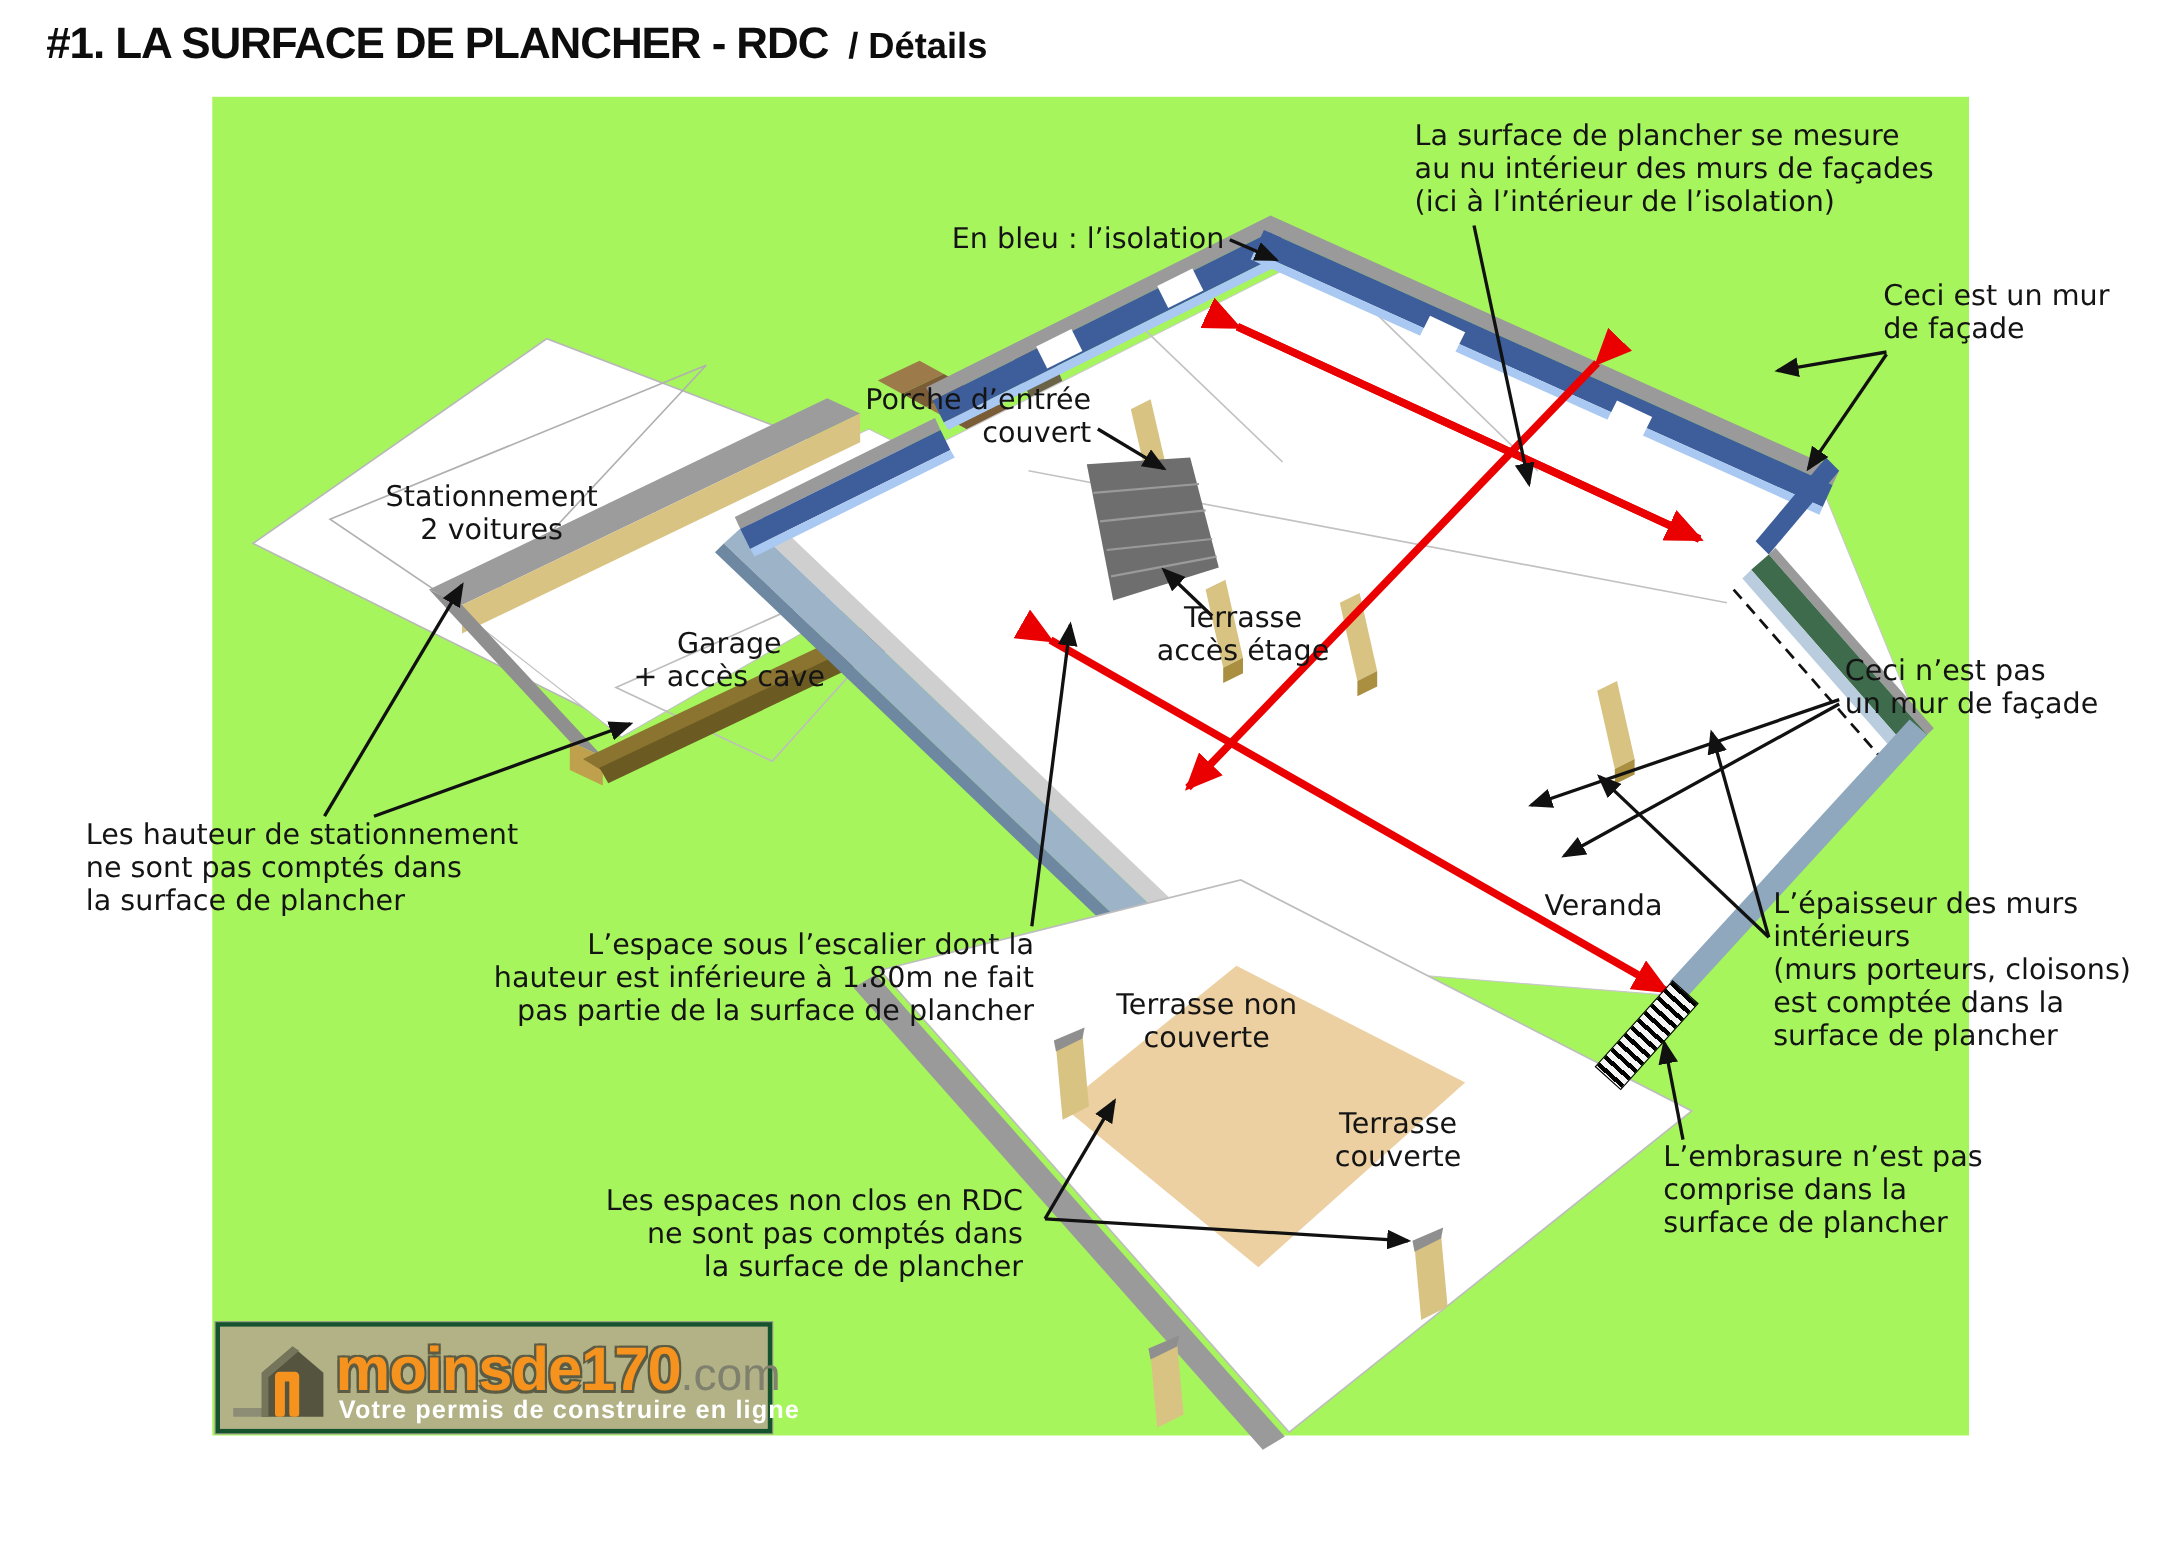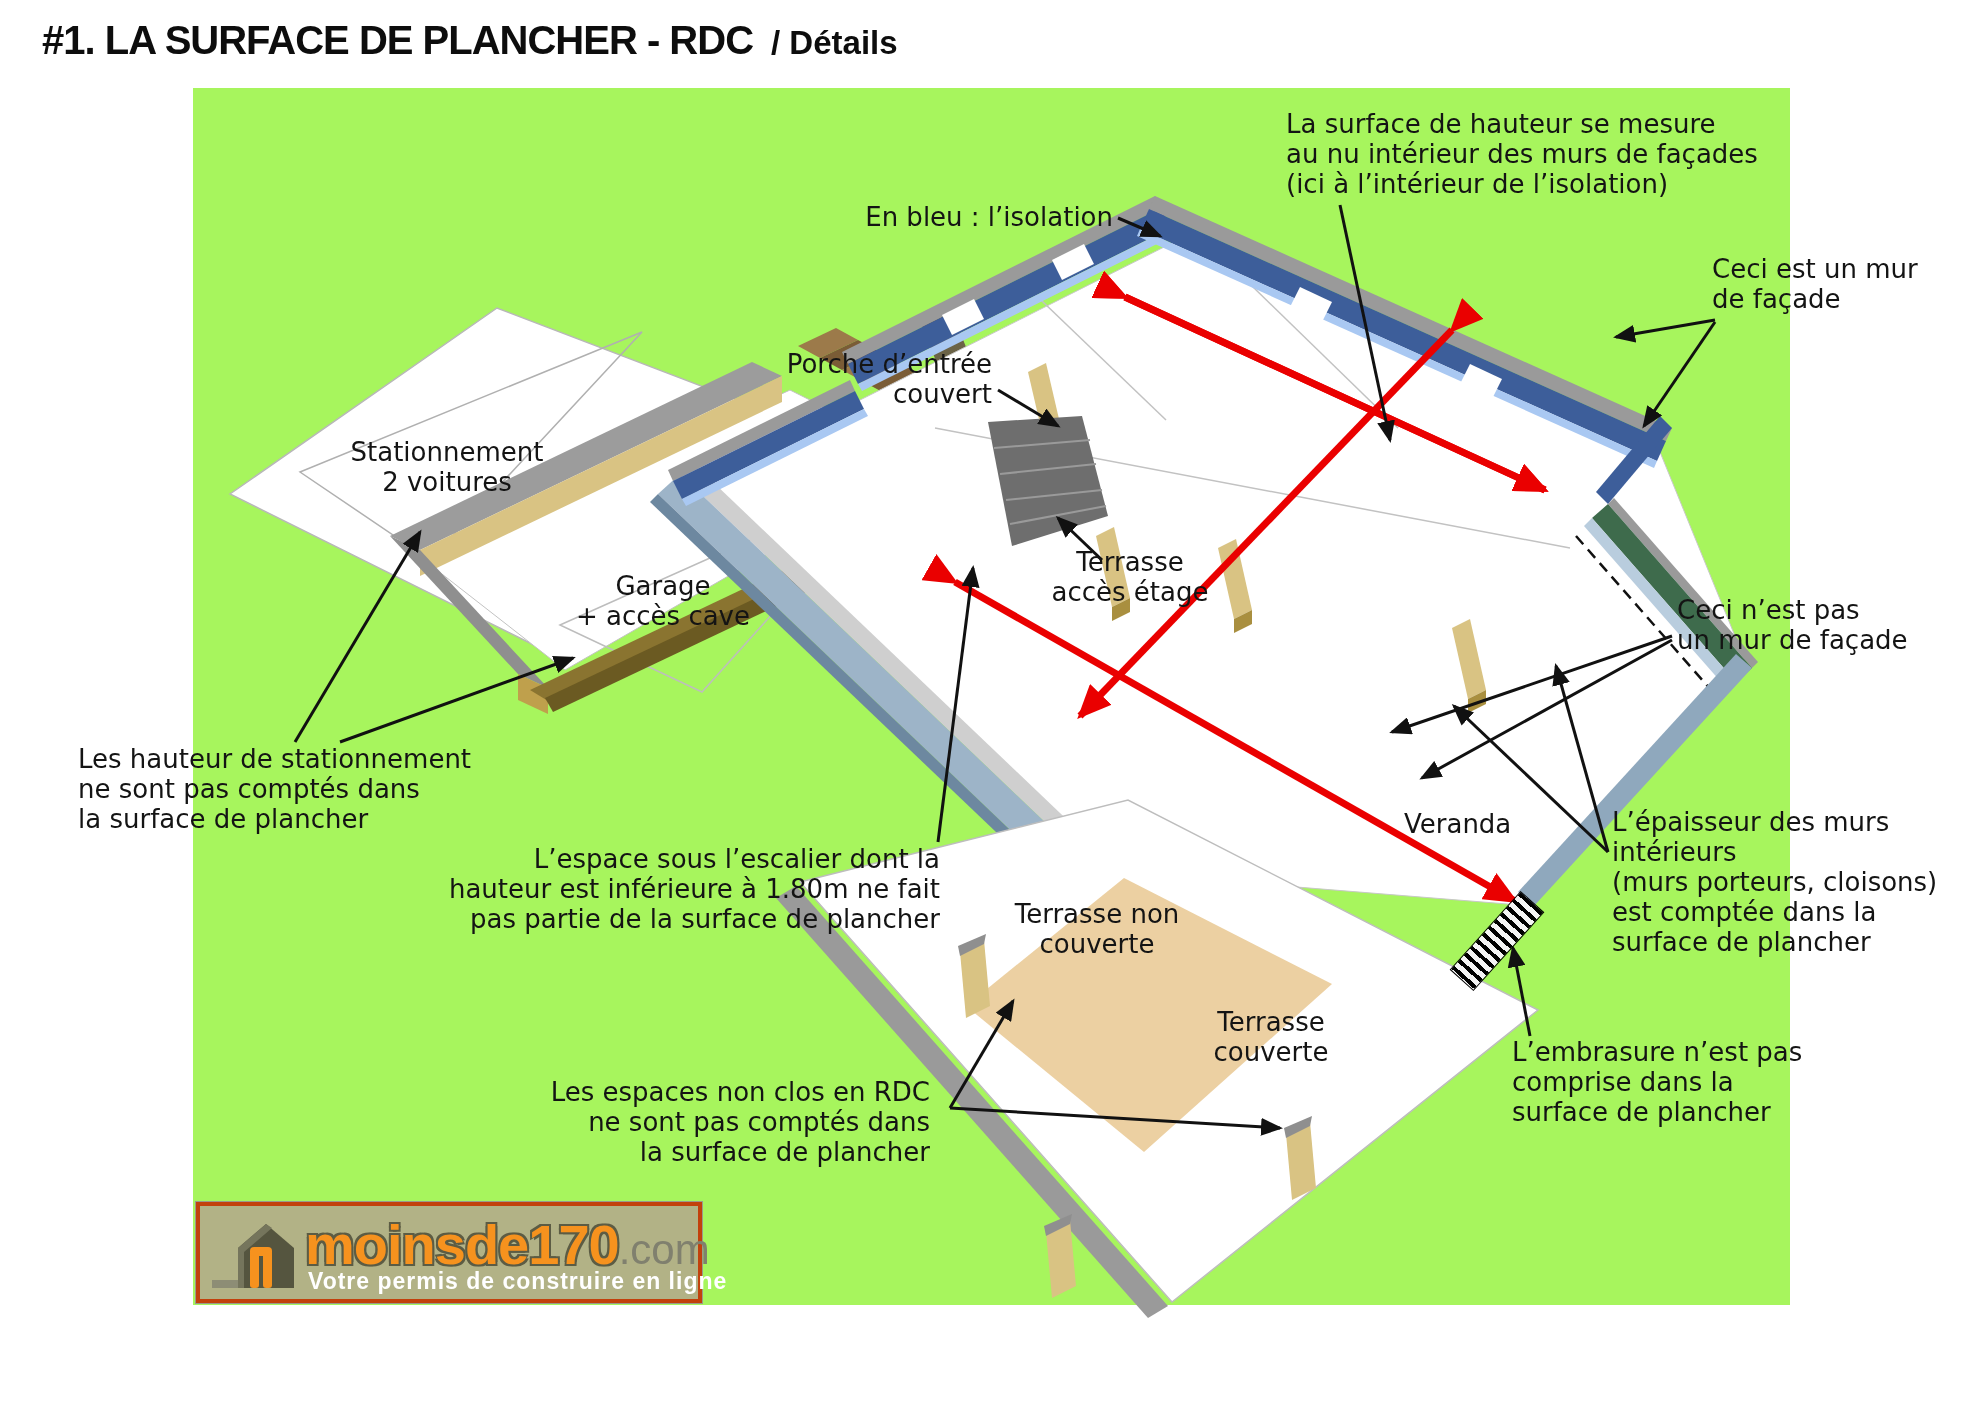--- a/index.html
+++ b/index.html
@@ -12,21 +12,21 @@
   .canvas{position:absolute;left:193px;top:88px;width:1597px;height:1217px;background:#a7f55d;}
   svg.plan{position:absolute;left:0;top:0;width:1984px;height:1417px;}
   .ann{position:absolute;font-size:26px;line-height:1.15;color:#141414;}
   .ann span{display:block;}
   .al-r{text-align:right;} .al-c{text-align:center;}
   .hatch{position:absolute;left:1481px;top:888px;width:30px;height:104px;
          transform:rotate(42deg);
          background:repeating-linear-gradient(180deg,#000 0 4px,#f4f4f4 4px 9px);
          border:1px solid #000;}
   .logo{position:absolute;left:196px;top:1202px;width:506px;height:101px;
-        background:#b2b286;border:4px solid #c2410c;box-sizing:border-box;
+        background:#b2b286;border:4px solid #14532d;box-sizing:border-box;
         box-shadow:0 0 0 1px #9a9a8a;}
   .logo-brand{position:absolute;left:105px;top:6px;white-space:nowrap;
               font-family:"Liberation Sans",sans-serif;}
   .logo-brand .brand{font-size:56px;font-weight:900;color:#f6921e;letter-spacing:-1px;
         text-shadow:-2px -2px 0 #5c5c44,2px -2px 0 #5c5c44,-2px 2px 0 #5c5c44,2px 2px 0 #5c5c44;}
   .logo-brand .tld{font-size:42px;font-weight:400;color:#80806e;}
   .logo-tag{position:absolute;left:108px;top:62px;font-family:"Liberation Sans",sans-serif;
             font-size:23px;font-weight:700;color:#ffffff;letter-spacing:1px;white-space:nowrap;}
   .logo-icon{position:absolute;left:8px;top:8px;}
 </style>
@@ -191,21 +191,21 @@
       <line x1="1608" y1="852" x2="1556" y2="666" marker-end="url(#bh2)"></line>
       <line x1="1530" y1="1036" x2="1513" y2="948" marker-end="url(#bh2)"></line>
       <line x1="950" y1="1108" x2="1013" y2="1001" marker-end="url(#bh2)"></line>
       <line x1="950" y1="1108" x2="1280" y2="1128" marker-end="url(#bh2)"></line>
     </g>
   </svg>
 
   <div class="hatch"></div>
 
   <div class="ann" style="left:1286px;top:110px;width:480px;">
-    <span>La surface de hauteur se mesure</span>
+    <span>La surface de plancher se mesure</span>
     <span>au nu intérieur des murs de façades</span>
     <span>(ici à l’intérieur de l’isolation)</span>
   </div>
 
   <div class="ann al-r" style="left:845px;top:203px;width:268px;">
     <span>En bleu : l’isolation</span>
   </div>
 
   <div class="ann" style="left:1712px;top:255px;width:240px;">
     <span>Ceci est un mur</span>

